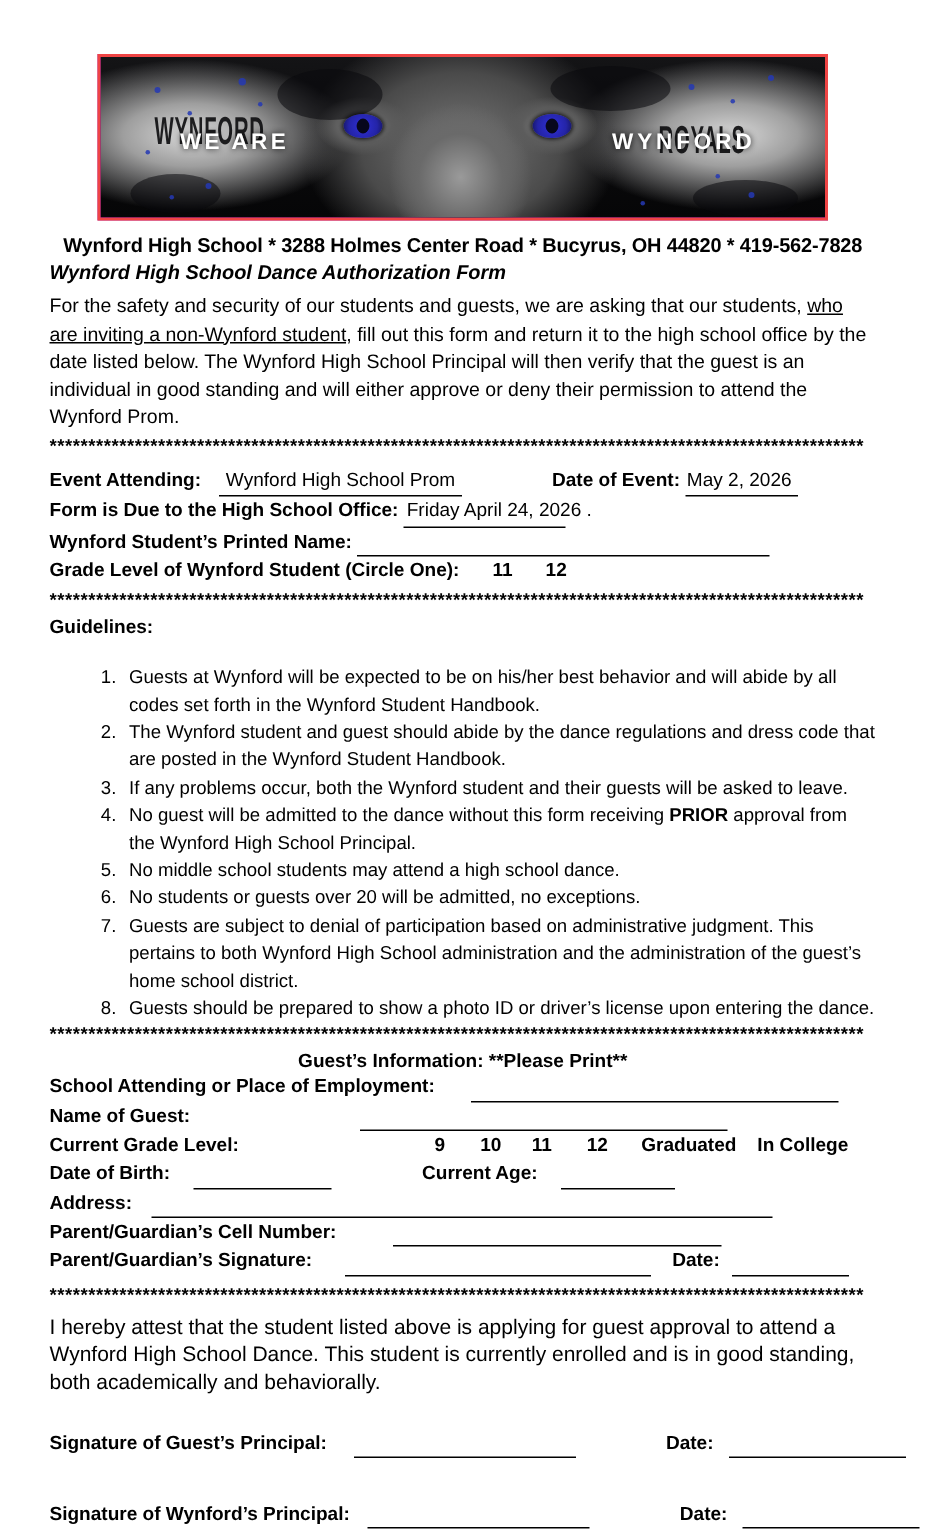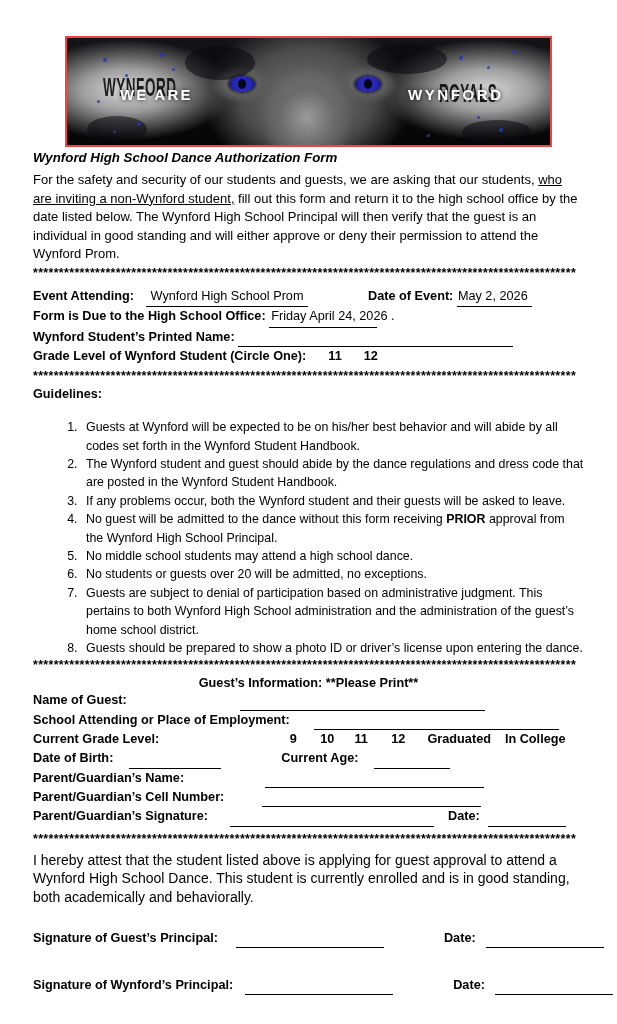--- a/index.html
+++ b/index.html
@@ -261,20 +261,21 @@
       <div class="eye right"></div>
 
       <div class="ghostword g1">WYNFORD</div>
       <div class="ghostword g2">ROYALS</div>
 
       <div class="bannerword we-are">WE ARE</div>
       <div class="bannerword wynford">WYNFORD</div>
     </div>
   </div>
 
+  <div class="school-line">Wynford High School * 3288 Holmes Center Road * Bucyrus, OH 44820 * 419-562-7828</div>
   <div class="form-title">Wynford High School Dance Authorization Form</div>
 
   <div class="intro"><span>For the safety and security of our students and guests, we are asking that our students, </span><span class="u">who are inviting a non-Wynford student,</span><span> fill out this form and return it to the high school office by the date listed below.  The Wynford High School Principal will then verify that the guest is an individual in good standing and will either approve or deny their permission to attend the Wynford Prom.</span></div>
 
   <div class="stars s1">*********************************************************************************************************</div>
 
   <div class="eventblock">
     <div class="frow">
       <span>Event Attending:</span><span class="fval event">Wynford High School Prom</span><span class="gap-lg"></span><span>Date of Event:</span> <span class="fval dateev">May 2, 2026</span>
     </div>
@@ -302,39 +303,39 @@
     <li><span>Guests are subject to denial of participation based on administrative judgment.  This pertains to both Wynford High School administration and the administration of the guest’s home school district.</span></li>
     <li><span>Guests should be prepared to show a photo ID or driver’s license upon entering the dance.</span></li>
   </ol>
 
   <div class="stars s3">*********************************************************************************************************</div>
 
   <div class="guest-title">Guest’s Information: **Please Print**</div>
   <div class="guestblock">
 
     <div class="grow">
+      <span class="glabel">School Attending or Place of Employment:</span><span class="gline" style="width:245px;margin-left:24px;"></span>
+    </div>
+
+    <div class="grow">
       <span class="glabel">Name of Guest:</span><span class="gline" style="width:245px;margin-left:113px;"></span>
     </div>
 
     <div class="grow">
-      <span class="glabel">School Attending or Place of Employment:</span><span class="gline" style="width:245px;margin-left:24px;"></span>
-    </div>
-
-    <div class="grow">
       <span class="glabel">Current Grade Level:</span><span class="gradeopts"><span style="width:34px;margin-left:117px;">9</span><span style="width:34px;">10</span><span style="width:34px;">11</span><span style="width:40px;">12</span><span style="width:82px;">Graduated</span><span style="width:70px;">In College</span></span>
     </div>
 
     <div class="grow">
       <span class="glabel">Date of Birth:</span><span class="gline" style="width:92px;margin-left:16px;"></span><span class="gap-lg"></span><span class="glabel">Current Age:</span><span class="gline" style="width:76px;margin-left:16px;"></span>
     </div>
 
-
-    <div class="grow">
-      <span class="glabel">Parent/Guardian’s Name:</span><span class="gline" style="width:219px;margin-left:81px;"></span>
-    </div>
+    <div class="grow">
+      <span class="glabel">Address:</span><span class="gline" style="width:414px;margin-left:13px;"></span>
+    </div>
+
 
     <div class="grow">
       <span class="glabel">Parent/Guardian’s Cell Number:</span><span class="gline" style="width:219px;margin-left:38px;"></span>
     </div>
 
     <div class="grow">
       <span class="glabel">Parent/Guardian’s Signature:</span><span class="gline" style="width:204px;margin-left:22px;"></span><span class="gap-xs"></span><span class="glabel">Date:</span><span class="gline" style="width:78px;margin-left:8px;"></span>
     </div>
 
   </div>

